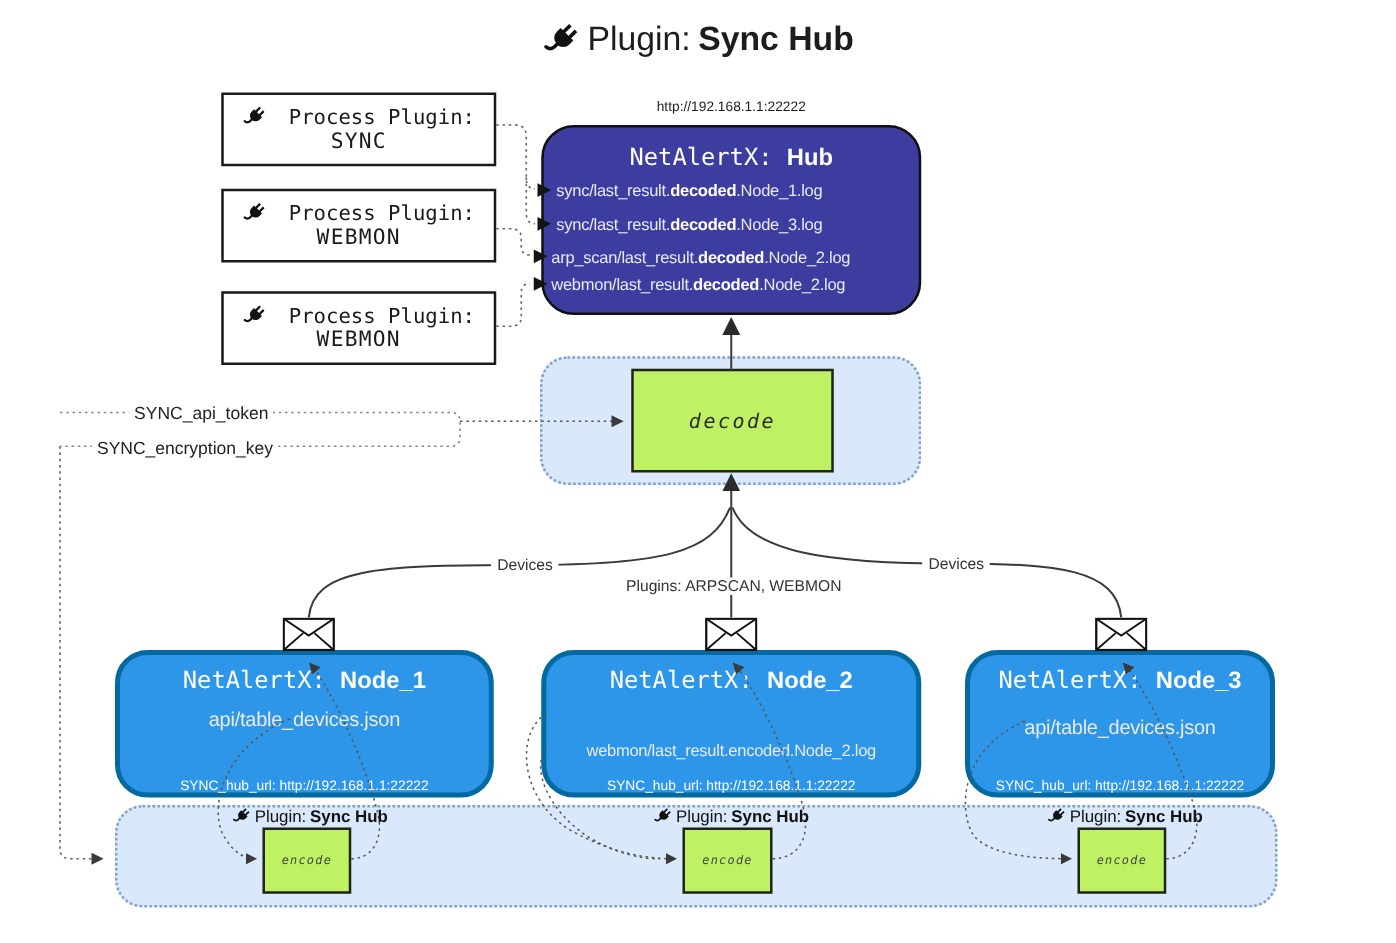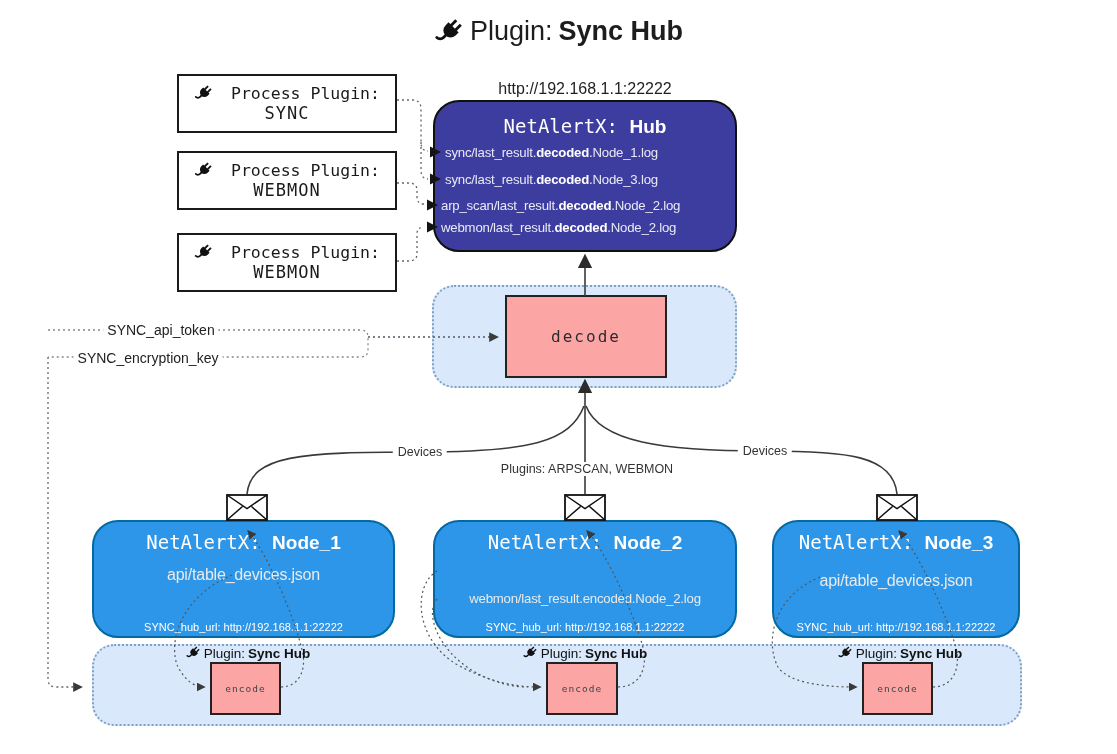--- a/index.html
+++ b/index.html
@@ -13,41 +13,41 @@
   .title .bold { font-weight:bold; }
   .plug-icon svg { display:block; }
 
   
   .proc-box { position:absolute; left:177px; width:220px; height:59px; background:#fff; border:2px solid #1a1a1a;
               display:flex; flex-direction:column; align-items:center; justify-content:center; color:#1a1a1a; }
   .proc-line1 { display:flex; align-items:center; gap:18px; font-size:16.5px; }
   .proc-line2 { font-size:17px; letter-spacing:1px; }
 
   
-  .hub-url { position:absolute; left:433px; top:80px; width:304px; text-align:center; font-size:16px; color:#1f1f1f; }
+  .hub-url { position:absolute; left:433px; top:80px; width:304px; text-align:center; font-size:11px; color:#1f1f1f; }
   .hub { position:absolute; left:433px; top:100px; width:304px; height:152px; background:#3d3da0; border:2px solid #101010; border-radius:26px; color:#fff; }
   .hub-title { position:absolute; top:13px; left:0; width:100%; text-align:center; font-size:19px; }
   .hub-title .bold, .node-title .bold { font-family:"Liberation Sans", sans-serif; font-weight:bold; }
   .hub-line { position:absolute; left:10px; width:292px; height:18px; font-size:13.2px; color:#e9e9f5; white-space:nowrap; letter-spacing:-0.2px; }
   .hub-line b { color:#ffffff; }
 
   
   .panel { position:absolute; background:#d9e9fb; border:2px dotted #7da0c4; border-radius:22px; }
   .decode-panel { left:432px; top:285px; width:305px; height:103px; }
-  .wbox { position:absolute; background:#fca5a5; border:2px solid #222; display:flex; align-items:center; justify-content:center; color:#2c2c2c; }
+  .wbox { position:absolute; background:#bef264; border:2px solid #222; display:flex; align-items:center; justify-content:center; color:#2c2c2c;font-style:italic; }
   .decode-box { left:505px; top:295px; width:162px; height:83px; font-size:16px; letter-spacing:2px; }
 
   
   .tok-label { position:absolute; transform:translate(-50%,-50%); background:#fff; padding:0 4px; font-size:14px; color:#222; white-space:nowrap; z-index:6; }
 
   
   .edge-label { position:absolute; transform:translate(-50%,-50%); background:#fff; padding:0 5px; font-size:12.5px; color:#333; white-space:nowrap; z-index:6; }
 
   
-  .node { position:absolute; top:520px; height:118px; background:#2e96e8; border:2px solid #0369a1; border-radius:26px; color:#fff; }
+  .node { position:absolute; top:520px; height:118px; background:#2e96e8; border:4px solid #0369a1; border-radius:26px; color:#fff; }
   .node-title { position:absolute; top:9px; left:0; width:100%; text-align:center; font-size:19px; white-space:nowrap; }
   .node-line { position:absolute; left:0; width:100%; text-align:center; font-size:13.2px; color:#eaeaea; white-space:nowrap; letter-spacing:-0.2px; }
   .node-footer { position:absolute; top:99px; left:0; width:100%; text-align:center; font-size:11px; color:#fff; white-space:nowrap; }
 
   
   .envelope { position:absolute; top:494px; width:42px; height:27px; z-index:5; }
   .envelope svg { display:block; }
 
   
   .encode-strip { left:92px; top:644px; width:930px; height:82px; }

